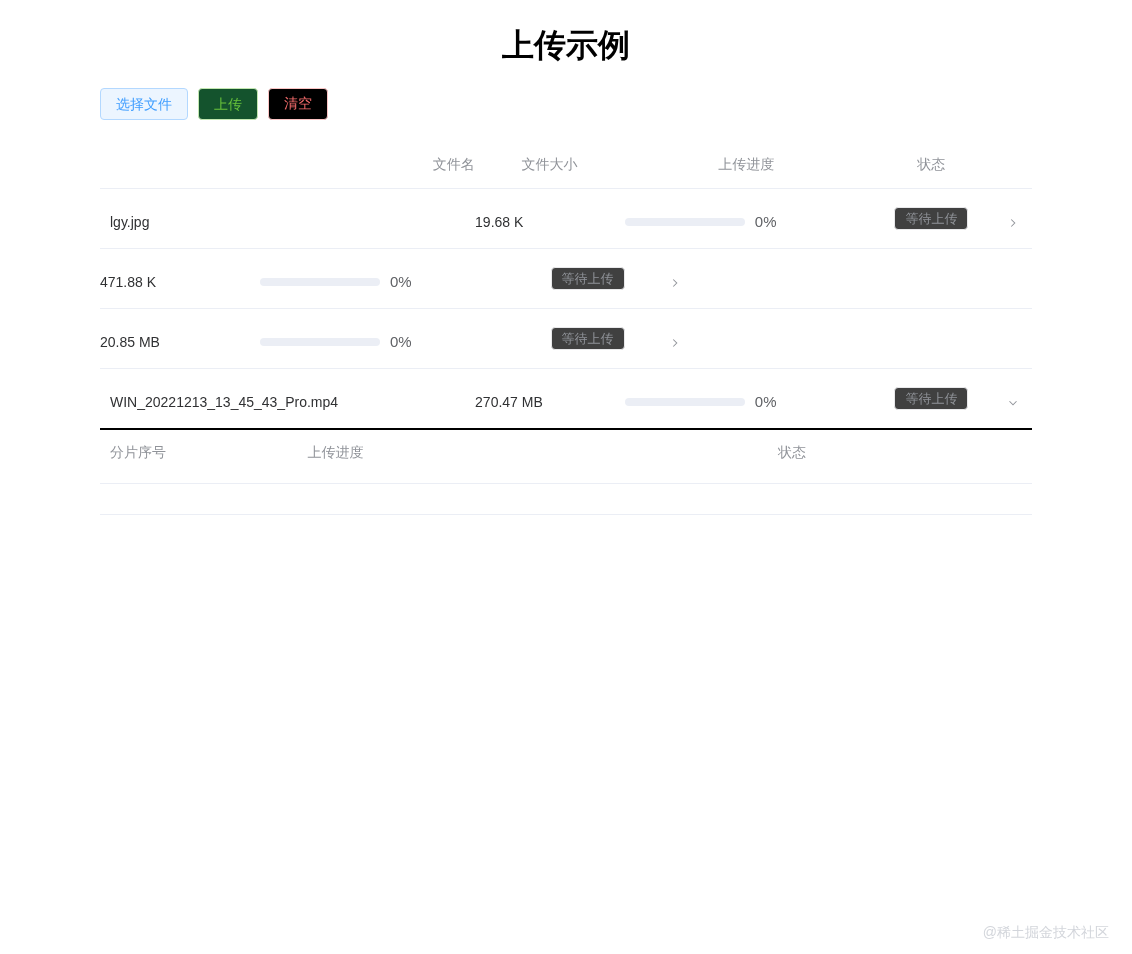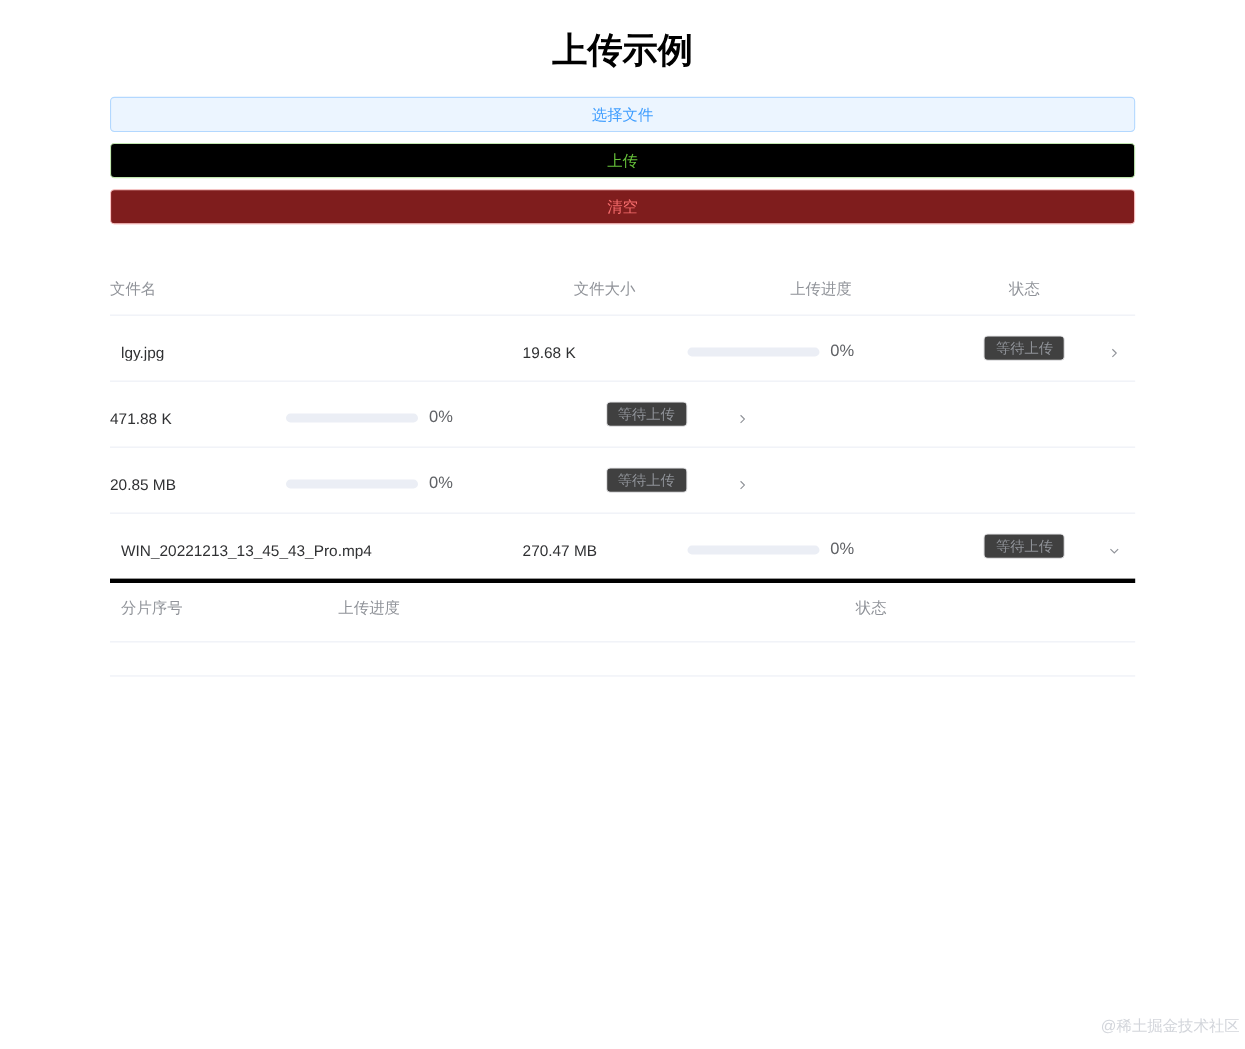--- a/index.html
+++ b/index.html
@@ -22,65 +22,65 @@
       font-weight: 700;
       color: #000;
       padding: 24px 0 20px;
     }
     .container {
       padding: 0 100px;
     }
     .btn-row {
       display: flex;
       gap: 10px;
-      margin-bottom: 36px;
-      flex-direction: column;
+      margin-bottom: 22px;
     }
     .btn {
       display: inline-flex;
       align-items: center;
       justify-content: center;
       padding: 8px 15px;
       font-size: 14px;
       border-radius: 4px;
       border: 1px solid;
       cursor: pointer;
       line-height: 1;
       background: #fff;
     }
     .btn-primary {
       color: #409eff;
       background: #ecf5ff;
       border-color: #b3d8ff;
     }
     .btn-success {
       color: #67c23a;
-      background: #000000;
+      background: #14532d;
       border-color: #c2e7b0;
     }
     .btn-danger {
       color: #f56c6c;
-      background: #7f1d1d;
+      background: #000000;
       border-color: #fbc4c4;
+      font-family: Liberation Serif, serif;
     }
     .table {
       width: 100%;
     }
     .thead {
       display: flex;
       padding: 14px 0;
       color: #909399;
       font-weight: 500;
     }
     .col-name { width: 400px; padding-left: 10px; text-align: center; }
     .col-size { width: 160px; text-align: left; }
     .col-progress { width: 260px; text-align: left; }
     .col-status { width: 135px; text-align: center; }
     .col-expand { width: 40px; text-align: center; }
-    .thead .col-name { text-align: left; padding-left: 0; font-family: Liberation Serif, serif; }
+    .thead .col-name { text-align: right; padding-left: 0; font-family: Liberation Serif, serif; }
     .thead .col-size { text-align: center; }
     .thead .col-progress { text-align: center; }
     .thead .col-status { text-align: center; }
     .tbody-row {
       display: flex;
       align-items: flex-end;
       padding: 18px 0;
       border-top: 1px solid #ebeef5;
     }
     .row-name {
@@ -138,21 +138,21 @@
       height: 14px;
       display: inline-block;
     }
     .chevron svg {
       display: block;
       stroke: #909399;
       stroke-width: 1.8;
       fill: none;
     }
     .sub-table {
-      border-top: 4px solid #000000;
+      border-top: 2px solid #000000;
       padding-bottom: 10px;
     }
     .sub-header {
       display: flex;
       padding: 14px 0;
       color: #909399;
       font-weight: 500;
     }
     .sub-col1 { width: 220px; padding-left: 10px; }
     .sub-col2 { width: 500px; }
@@ -167,21 +167,21 @@
     .sub-table-bottom {
       border-bottom: 1px solid #ebeef5;
       height: 8px;
     }
     .table-bottom-border {
       border-bottom: 1px solid #ebeef5;
       margin-top: 20px;
     }
     .watermark {
       position: absolute;
-      right: 5px;
+      right: 23px;
       bottom: 12px;
       color: #c0c4cc;
       font-size: 14px;
       opacity: 0.7;
     }
   </style>
 </head>
 <body>
 
 <h1 class="page-title">上传示例</h1>

